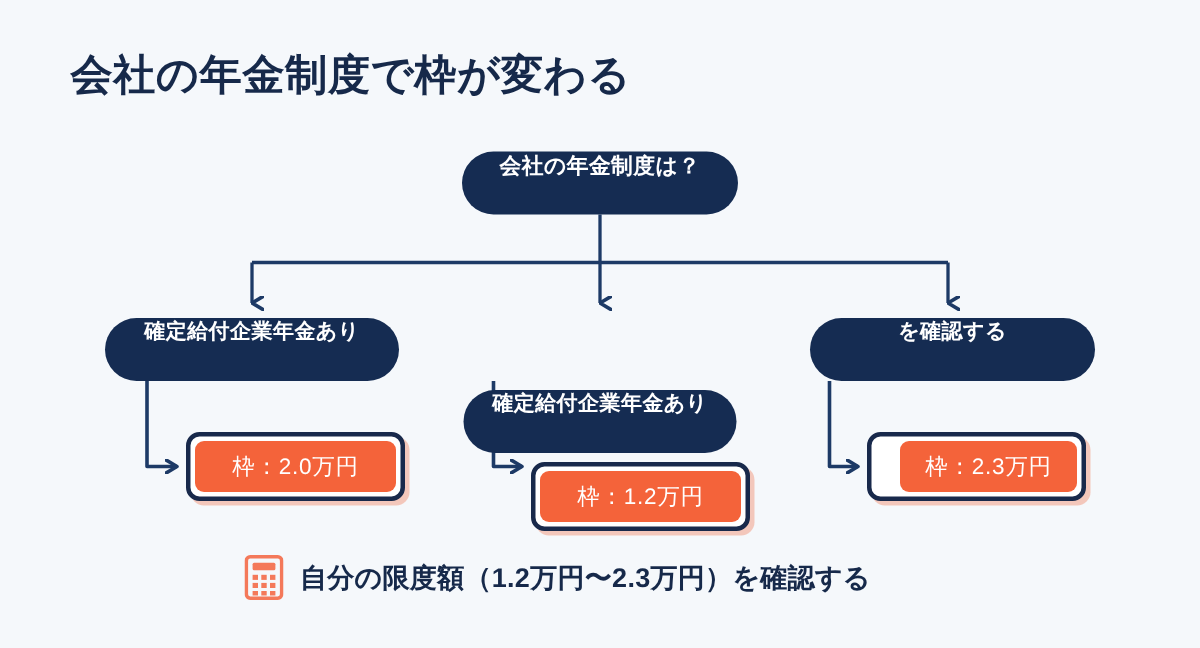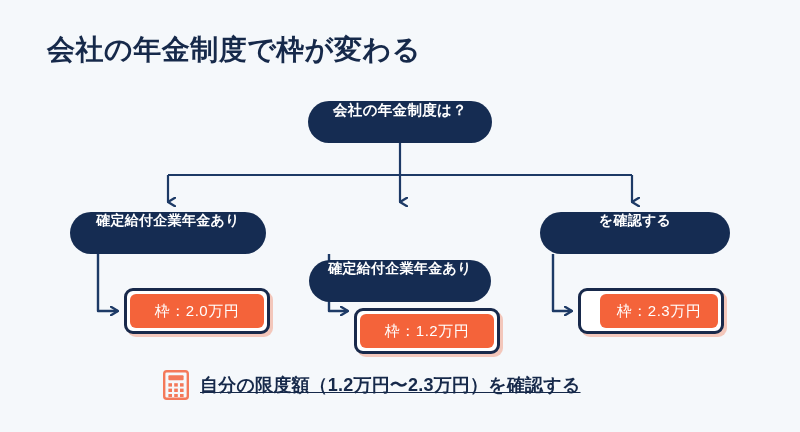--- a/index.html
+++ b/index.html
@@ -130,21 +130,20 @@
     height: 30px;
     flex: 0 0 auto;
     display: block;
   }
   #footer-text {
     font-size: 18px;
     font-weight: bold;
     color: #16294a;
     letter-spacing: 0.2px;
     white-space: nowrap;
-    text-decoration: underline;
   }
 </style>
 </head>
 <body style="background: rgb(245, 248, 251);">
 
 <div id="stage">
 
   <div id="title">会社の年金制度で枠が変わる</div>
 
   <svg id="wires" viewBox="0 0 800 432" width="800" height="432">

